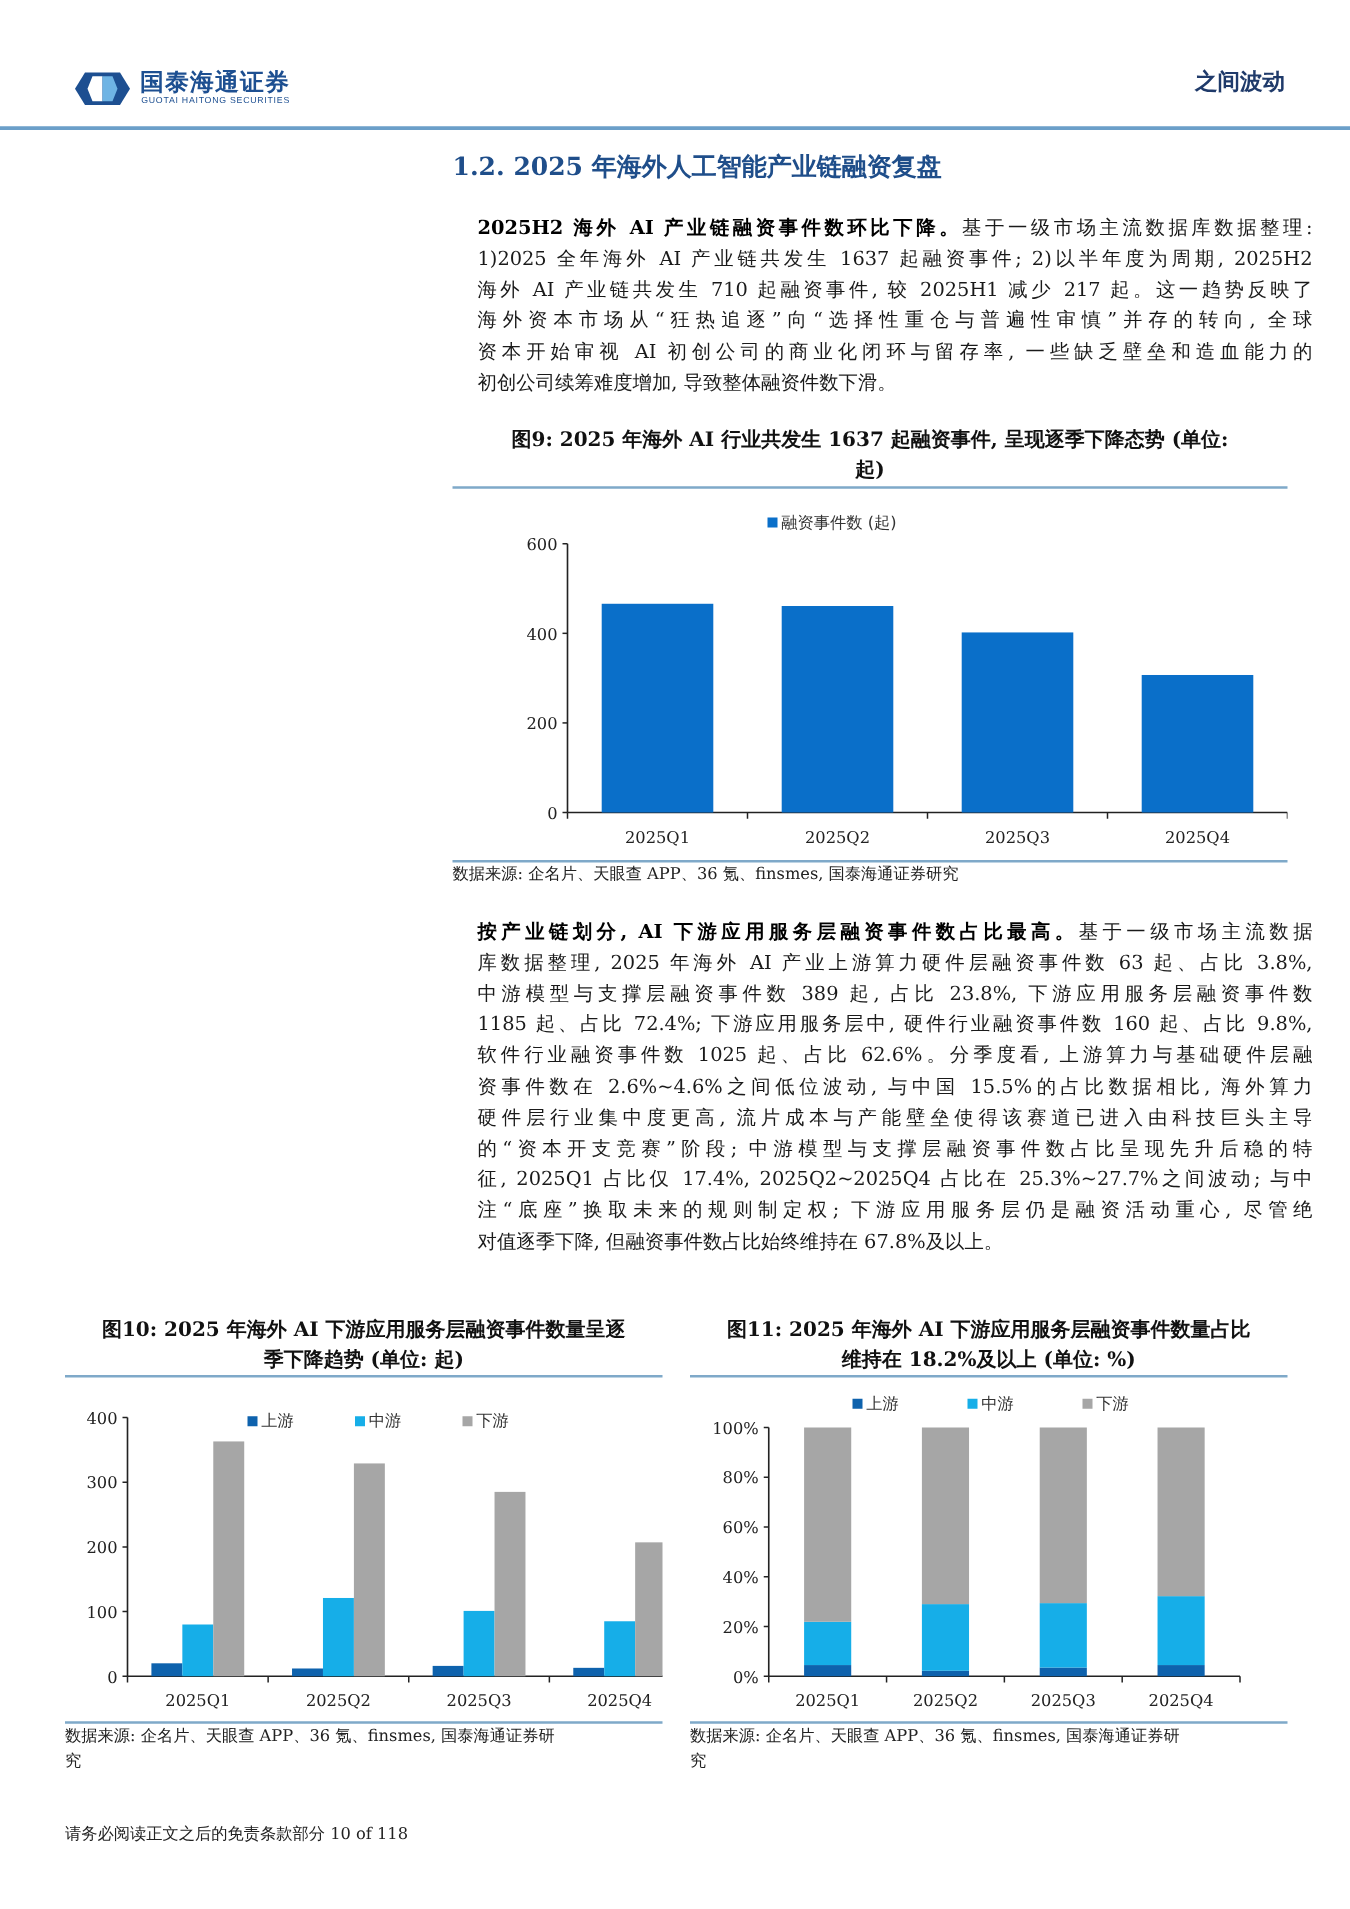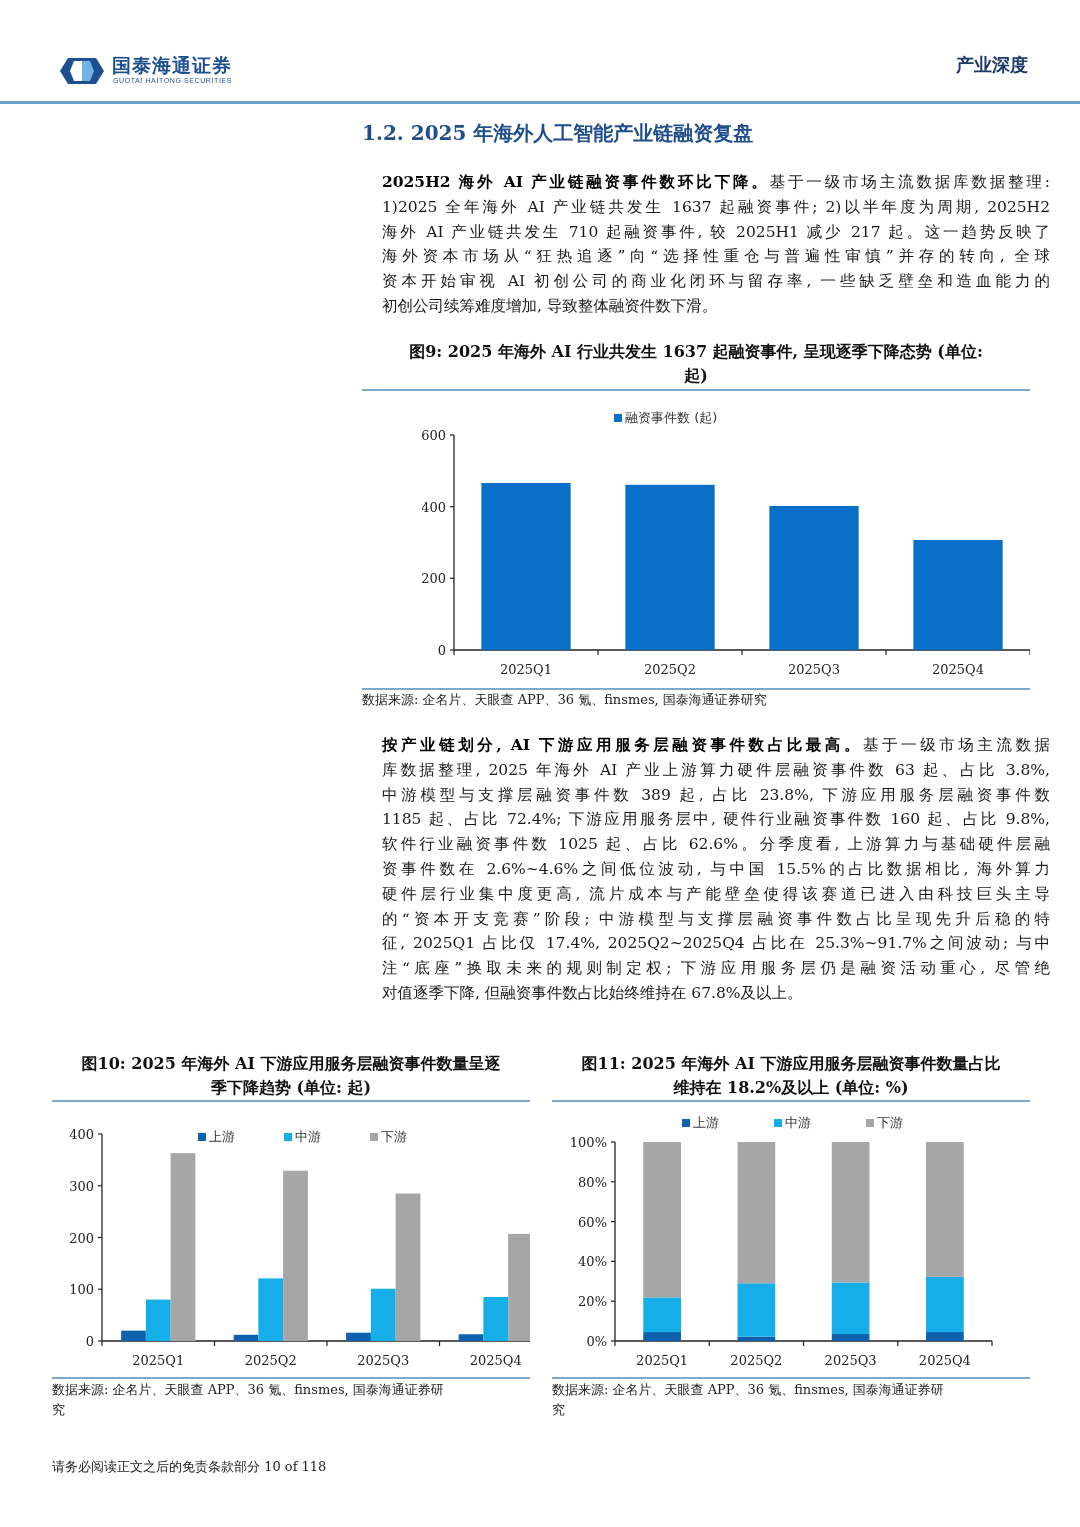--- a/index.html
+++ b/index.html
@@ -38,21 +38,21 @@
 <div class="header">
   <div class="logo">
     <svg class="logo-mark" viewBox="0 0 44 30" width="44" height="30">
       <path d="M8 2 L36 2 L44 15 L36 28 L8 28 L0 15 Z" fill="#1d4f91"></path>
       <path d="M14 5 L22 5 L22 25 L14 25 L10 15 Z" fill="#ffffff"></path>
       <path d="M22 5 L30 5 L34 15 L30 25 L22 25 Z" fill="#6fb4e4"></path>
     </svg>
     <div class="logo-cn">国泰海通证券</div>
     <div class="logo-en">GUOTAI HAITONG SECURITIES</div>
   </div>
-  <div class="header-tag">产业深度</div>
+  <div class="header-tag">之间波动</div>
   <div class="header-rule"></div>
 </div>
 
 <div class="section-title">1.2. 2025 年海外人工智能产业链融资复盘</div>
 
 <div class="para" style="top:170px;">
   <span class="line"><b>2025H2 海外 AI 产业链融资事件数环比下降。</b><span>基于一级市场主流数据库数据整理:</span></span>
   <span class="line">1)2025 全年海外 AI 产业链共发生 1637 起融资事件; 2)以半年度为周期, 2025H2</span>
   <span class="line">海外 AI 产业链共发生 710 起融资事件, 较 2025H1 减少 217 起。这一趋势反映了</span>
   <span class="line">海外资本市场从“狂热追逐”向“选择性重仓与普遍性审慎”并存的转向, 全球</span>
@@ -103,21 +103,21 @@
 
 <div class="para" style="top:733px;">
   <span class="line"><b>按产业链划分, AI 下游应用服务层融资事件数占比最高。</b><span>基于一级市场主流数据</span></span>
   <span class="line">库数据整理, 2025 年海外 AI 产业上游算力硬件层融资事件数 63 起、占比 3.8%,</span>
   <span class="line">中游模型与支撑层融资事件数 389 起, 占比 23.8%, 下游应用服务层融资事件数</span>
   <span class="line">1185 起、占比 72.4%; 下游应用服务层中, 硬件行业融资事件数 160 起、占比 9.8%,</span>
   <span class="line">软件行业融资事件数 1025 起、占比 62.6%。分季度看, 上游算力与基础硬件层融</span>
   <span class="line">资事件数在 2.6%~4.6%之间低位波动, 与中国 15.5%的占比数据相比, 海外算力</span>
   <span class="line">硬件层行业集中度更高, 流片成本与产能壁垒使得该赛道已进入由科技巨头主导</span>
   <span class="line">的“资本开支竞赛”阶段; 中游模型与支撑层融资事件数占比呈现先升后稳的特</span>
-  <span class="line">征, 2025Q1 占比仅 17.4%, 2025Q2~2025Q4 占比在 25.3%~91.7%之间波动; 与中</span>
+  <span class="line">征, 2025Q1 占比仅 17.4%, 2025Q2~2025Q4 占比在 25.3%~27.7%之间波动; 与中</span>
   <span class="line">注“底座”换取未来的规则制定权; 下游应用服务层仍是融资活动重心, 尽管绝</span>
   <span class="line last">对值逐季下降, 但融资事件数占比始终维持在 67.8%及以上。</span>
 </div>
 
 <div class="fig-title" style="left:52px; top:1052px; width:478px;">
   <div style="white-space:nowrap;">图10:  2025 年海外 AI 下游应用服务层融资事件数量呈逐</div>
   <div>季下降趋势 (单位: 起)</div>
 </div>
 <div class="fig-rule" style="left:52px; top:1100px; width:478px;"></div>
 <div class="chart" id="chart10" style="left:52px; top:1112px; width:478px; height:265px;">

